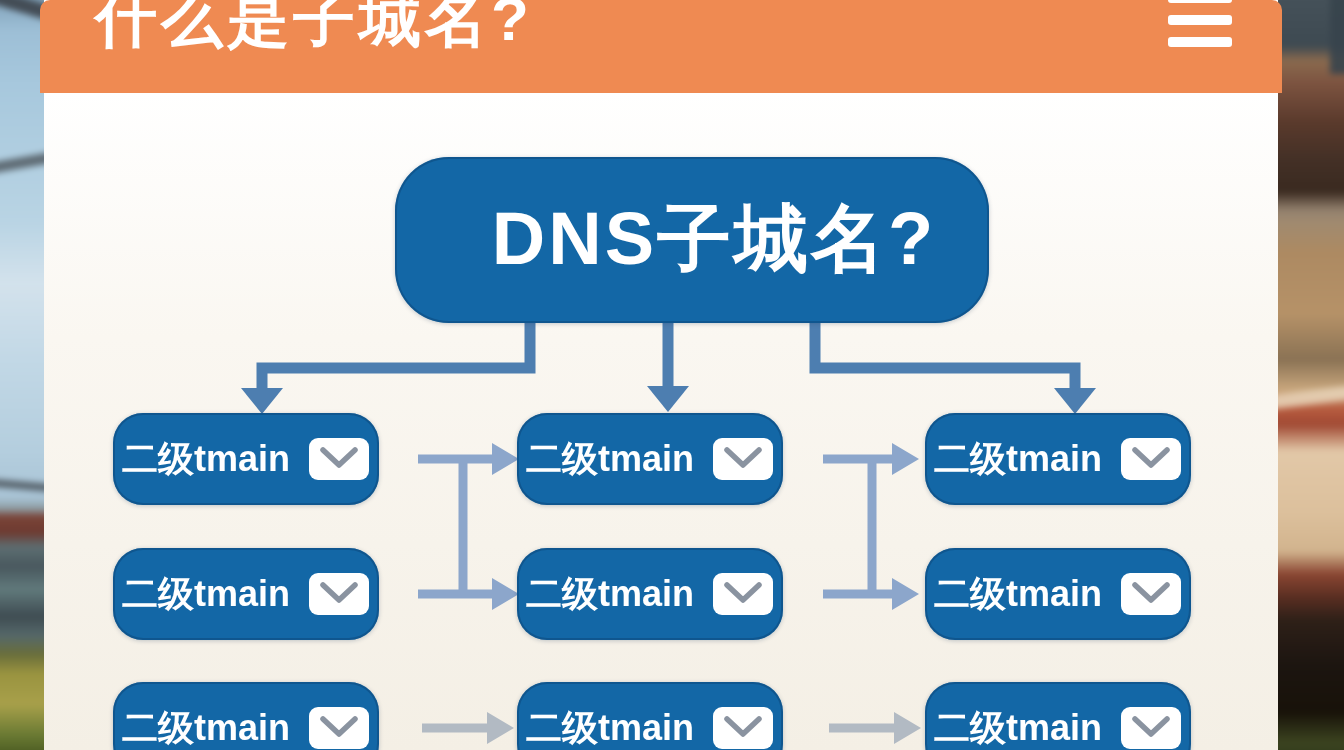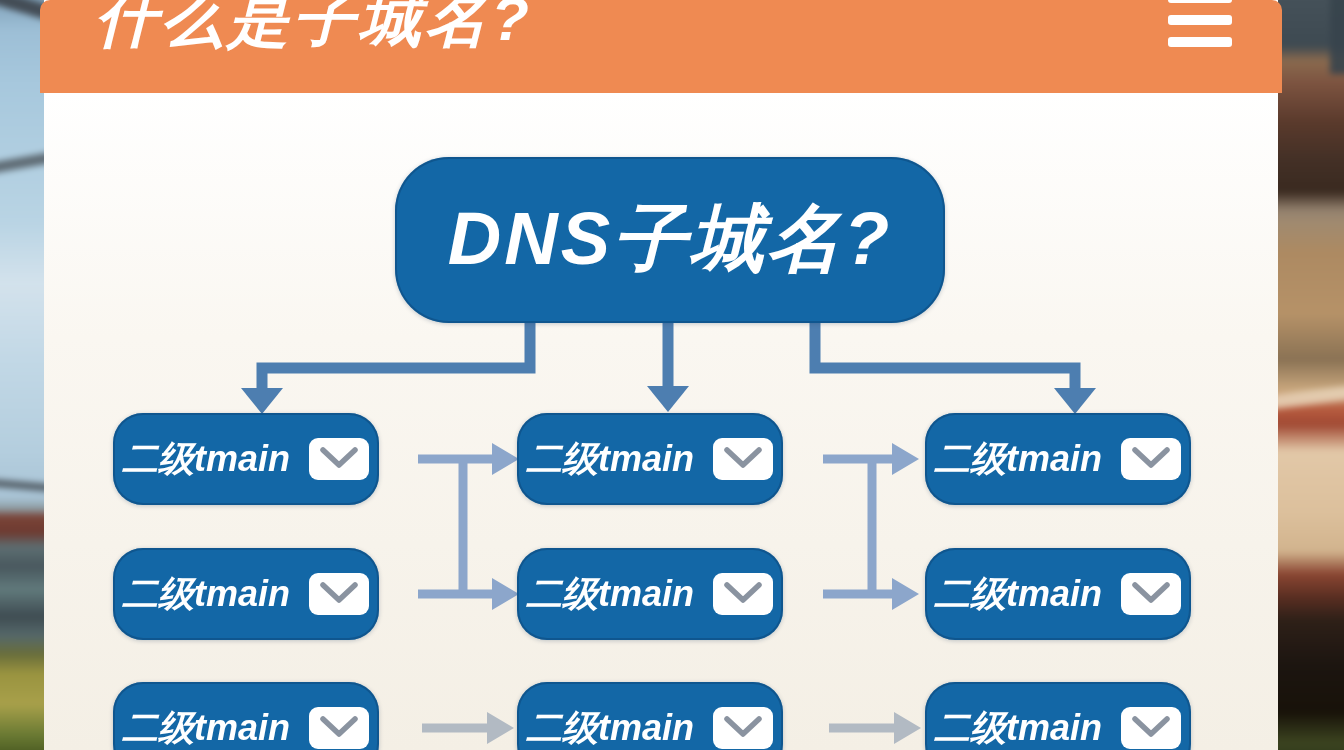--- a/index.html
+++ b/index.html
@@ -1,17 +1,17 @@
 <!DOCTYPE html>
 <html><head>
 <meta charset="utf-8">
 <style>
   html,body{margin:0;padding:0;background:#888;}
   #screen{position:relative;width:1344px;height:750px;overflow:hidden;
-          font-family:"Liberation Sans","DejaVu Sans",sans-serif;background:#f6f2ea;font-style:italic;}
+          font-family:"Liberation Sans","DejaVu Sans",sans-serif;background:#f6f2ea;}
 
   
   .photo{position:absolute;top:0;height:750px;overflow:hidden;}
   .photo-inner{position:absolute;left:-8px;top:-8px;right:-8px;bottom:-8px;filter:blur(3px);}
   #photo-left{left:0;width:44px;}
   #photo-left .photo-inner{
     background:linear-gradient(180deg,
       #7c9cb4 0%,#9dbfd6 5%,#a7c8dd 12%,#b9d4e4 30%,#d3e2ec 38%,#c2d8e6 48%,
       #b4cede 60%,#a9c4d6 66%,#8c9aa0 67.5%,
       #7a4438 68.5%,#6e3a30 70.5%,
@@ -54,21 +54,21 @@
 
   
   #flow-svg{position:absolute;left:0;top:0;width:1234px;height:750px;}
 
   
   .node{position:absolute;background:#1367A6;border-radius:30px;
         box-shadow:inset 0 0 0 2px rgba(12,70,120,.5), 0 1px 4px rgba(30,60,90,.25);
         display:flex;align-items:center;justify-content:center;gap:18px;
         width:266px;height:92px;}
   .node-label{color:#ffffff;font-size:36px;font-weight:700;white-space:nowrap;}
-  #root-node{left:351px;top:157px;width:550px;height:166px;border-radius:54px;}
+  #root-node{left:351px;top:157px;width:550px;height:166px;border-radius:54px;padding-left:44px;}
   #root-node .root-label{color:#fff;font-size:74px;font-weight:800;letter-spacing:3px;white-space:nowrap;}
   .c1{left:69px;} .c2{left:473px;} .c3{left:881px;}
   .r1{top:413px;} .r2{top:548px;} .r3{top:682px;}
   .node-icon{flex:0 0 auto;display:block;}
 </style>
 </head>
 <body>
 
 <div id="screen">
 

